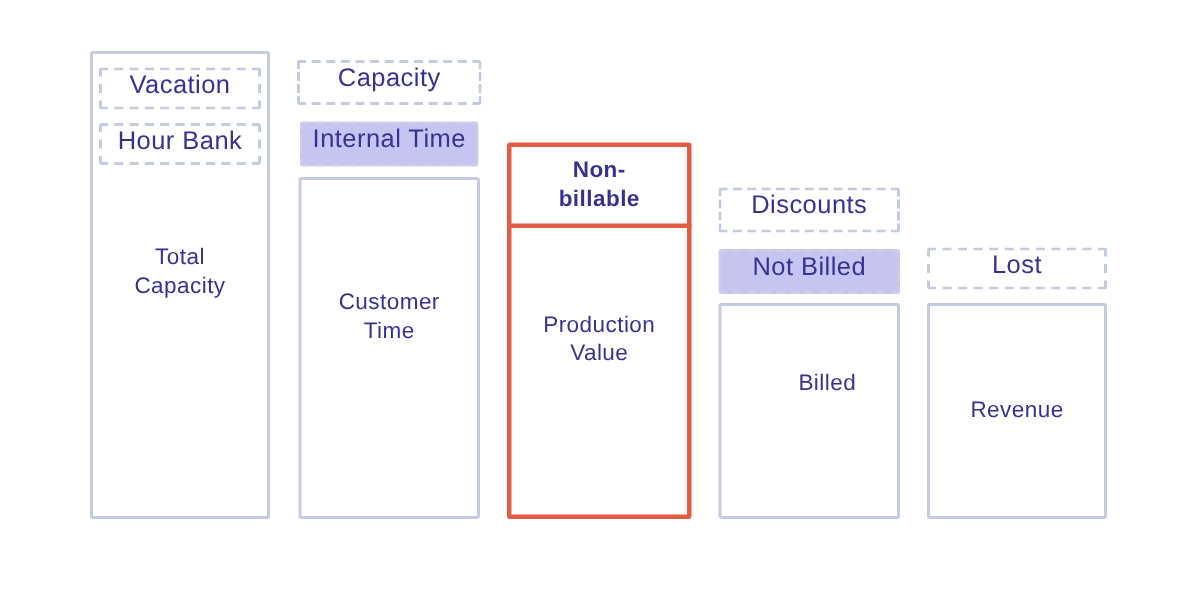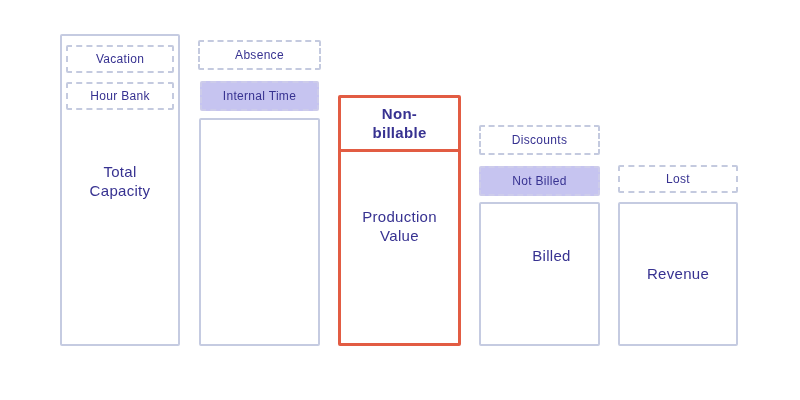--- a/index.html
+++ b/index.html
@@ -17,23 +17,23 @@
     position:relative;width:800px;height:400px;background:var(--bg);
     overflow:hidden;color:var(--ink);
   }
   .frame{
     position:absolute;border:2px solid var(--frame);border-radius:2px;
     background:#fff;box-sizing:border-box;
   }
   .frame.accent{border:3px solid var(--orange);}
   .divider{position:absolute;height:3px;background:var(--orange);}
   .tag{
-    position:absolute;display:flex;align-items:center;justify-content:center;
+    position:absolute;display:flex;justify-content:center;
     border:2px dashed var(--dash);border-radius:2px;background:#fff;
-    box-sizing:border-box;font-size:12px;letter-spacing:.3px;color:var(--ink);
+    box-sizing:border-box;font-size:17px;letter-spacing:.3px;color:var(--ink);
     white-space:nowrap;
   }
   .tag.filled{background:var(--purple);border-color:var(--purpleDash);}
   .lbl{
     position:absolute;text-align:center;font-size:15px;line-height:19px;
     letter-spacing:.3px;color:var(--ink);
   }
   .lbl span{display:inline-block;}
   
   .c1-frame{left:60px;top:34px;width:120px;height:312px;}
@@ -70,26 +70,29 @@
     <span>Vacation</span>
   </div>
   <div class="tag c1-tag2">
     <span>Hour Bank</span>
   </div>
   <div class="lbl c1-lbl">
     <span>Total Capacity</span>
   </div>
 
   <div class="tag c2-tag1">
-    <span>Absence</span>
+    <span>Capacity</span>
   </div>
   <div class="tag filled c2-tag2">
     <span>Internal Time</span>
   </div>
   <div class="frame c2-frame"></div>
+  <div class="lbl c2-lbl">
+    <span>Customer Time</span>
+  </div>
 
   <div class="frame accent c3-frame"></div>
   <div class="divider c3-divider"></div>
   <div class="lbl c3-lbl1">
     <span>Non-billable</span>
   </div>
   <div class="lbl c3-lbl2">
     <span>Production Value</span>
   </div>
 

